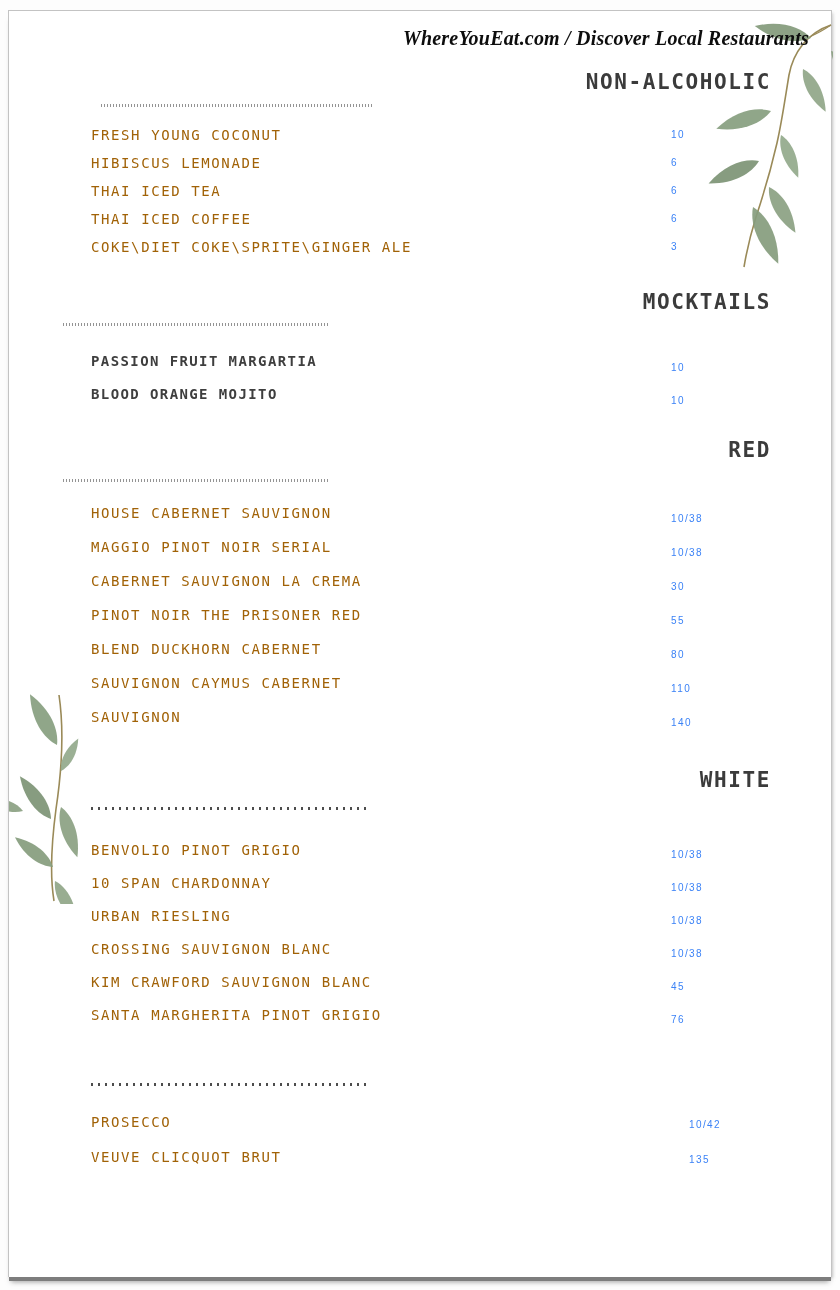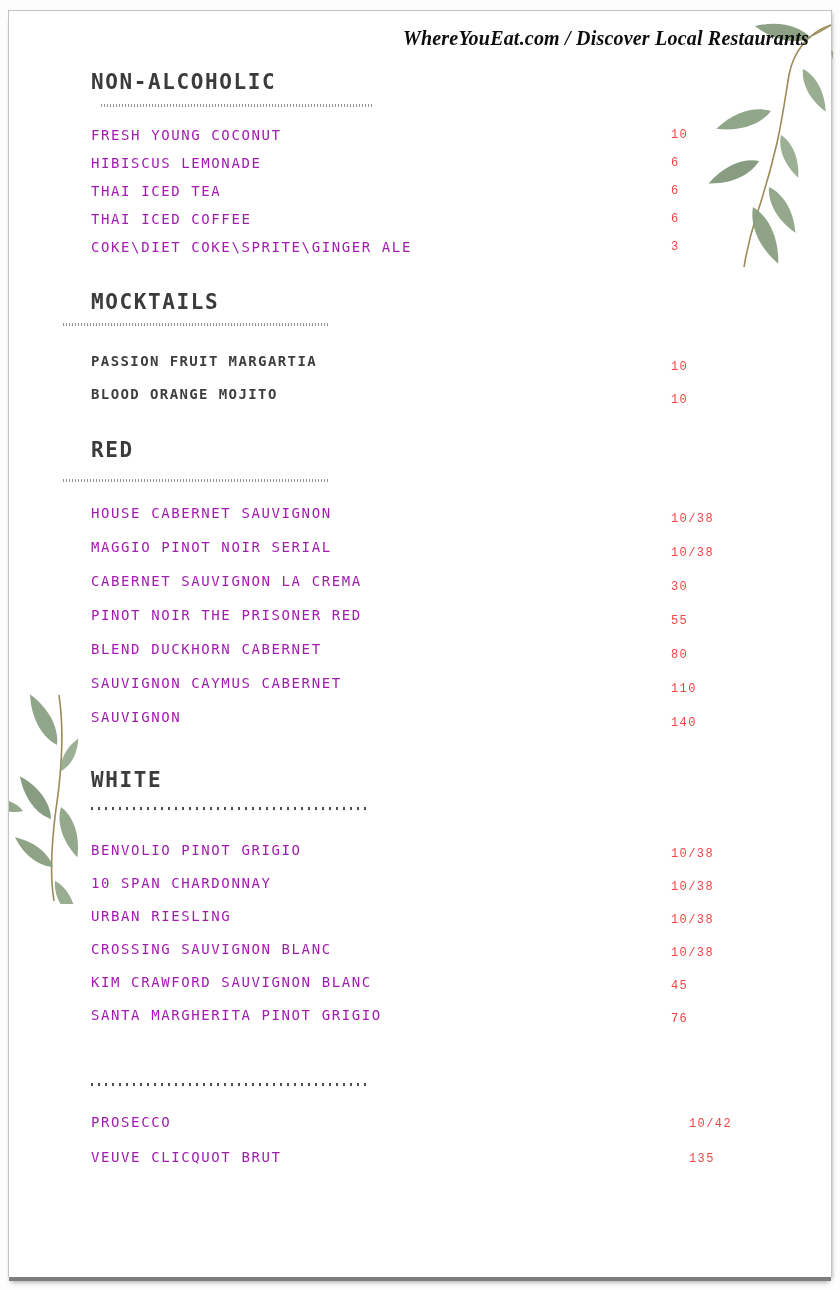--- a/index.html
+++ b/index.html
@@ -19,21 +19,21 @@
     position:absolute;top:16px;right:22px;z-index:4;
     font-family:"Liberation Serif",serif;font-style:italic;font-weight:700;
     font-size:20px;color:#0d0d0d;letter-spacing:.2px;white-space:nowrap;
   }
   .leaf-tr{position:absolute;top:0;right:-2px;z-index:1;}
   .leaf-l{position:absolute;top:678px;left:0;z-index:1;}
   .sec{position:absolute;left:82px;width:680px;z-index:2;}
   .sec h2{
     margin:0;height:26px;line-height:26px;
     font-family:"DejaVu Sans Mono",monospace;font-weight:700;
-    font-size:21px;letter-spacing:1.6px;color:#3b3b3b;
+    font-size:21px;letter-spacing:1.6px;color:#3b3b3b;text-align:right;
   }
   .dots{height:3px;}
   .dots.fine{background:repeating-linear-gradient(90deg,#949494 0 1px,transparent 1px 3px);}
   .dots.bold{background:repeating-linear-gradient(90deg,#4d4d4d 0 2px,transparent 2px 7px);}
   .sec-nonalc{top:58px;}
   .sec-nonalc .dots{width:272px;margin:9px 0 0 10px;}
   .sec-nonalc .rows{margin-top:14px;}
   .sec-nonalc .row{height:28px;line-height:28px;}
   .sec-mock{top:278px;}
   .sec-mock .dots{width:267px;margin:8px 0 0 -28px;}
@@ -52,26 +52,26 @@
   .sec-white .row{height:33px;line-height:33px;}
   .sec-white .pr{top:5px;}
   .sec-bub{top:1054px;}
   .sec-bub .dots{width:280px;margin:18px 0 0 0;}
   .sec-bub .rows{margin-top:18px;}
   .sec-bub .row{height:35px;line-height:35px;}
   .sec-bub .pr{top:3px;left:598px;}
   .row{position:relative;}
   .nm{
     font-family:"DejaVu Sans Mono",monospace;font-size:14px;
-    letter-spacing:1.6px;color:#a21caf;white-space:pre;
+    letter-spacing:1.6px;color:#a16207;white-space:pre;
   }
   .pr{
     position:absolute;left:580px;top:0;line-height:inherit;
-    font-family:Liberation Mono, monospace;font-size:12px;
-    letter-spacing:1.4px;color:#ef4444;white-space:nowrap;
+    font-family:Liberation Sans, sans-serif;font-size:10px;
+    letter-spacing:1.4px;color:#3b82f6;white-space:nowrap;
   }
 </style>
 </head>
 <body>
 
 <div class="canvas">
   <div class="page">
 
     <svg class="leaf-tr" width="142" height="258" viewBox="0 0 142 258">
       <defs>

